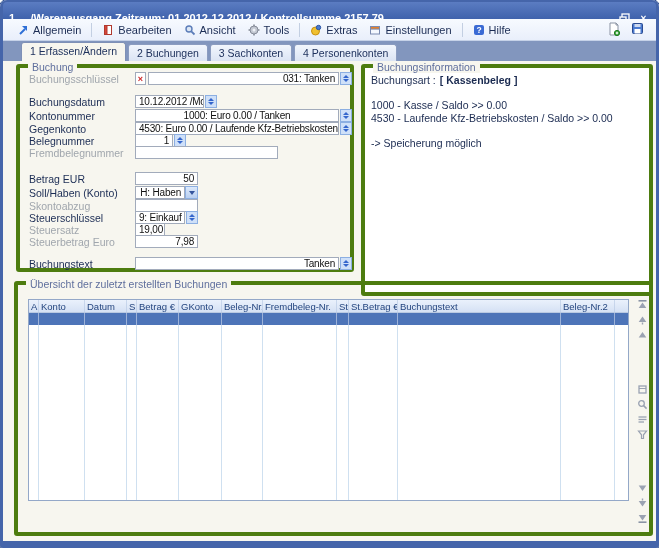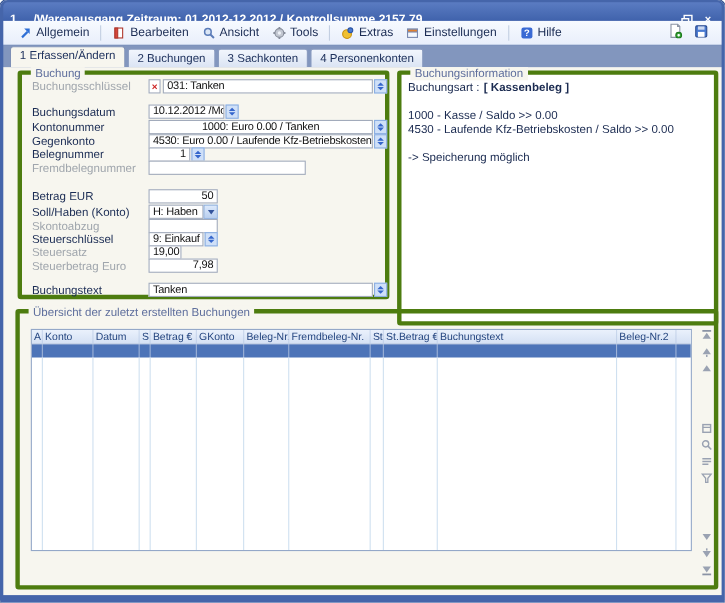--- a/index.html
+++ b/index.html
@@ -23,41 +23,41 @@
   .menubar { position:absolute; left:3px; right:3px; top:19px; height:22px;
              background:linear-gradient(#f7faff,#e9effb); border-bottom:1px solid #c6d2e8;
              display:flex; align-items:center; padding:0 8px; }
   .menu-item { display:flex; align-items:center; gap:4px; padding:2px 6px; border-radius:2px; }
   .msep { width:1px; height:14px; background:#c3cfe2; margin:0 4px; }
   .mi svg { display:block; }
   .mb-right { margin-left:auto; display:flex; gap:10px; align-items:center; padding-right:4px; }
 
   
   .band { position:absolute; left:3px; right:3px; top:41px; height:20px; background:#8296be; }
-  .tabs { position:absolute; left:6px; bottom:0; display:flex; align-items:flex-end; gap:2px; }
+  .tabs { position:absolute; left:18px; bottom:0; display:flex; align-items:flex-end; gap:2px; }
   .tab { height:17px; padding:2px 8px 0 8px; font-size:10.5px; color:#20335e;
          background:linear-gradient(#f2f6fd,#dbe4f4); border:1px solid #8b9cc0;
          border-bottom:none; border-radius:3px 3px 0 0; white-space:nowrap; }
   .tab.active { height:19px; background:#f7f6ef; border-color:#7e90b6; font-weight:normal; }
 
   
   .page { position:absolute; left:3px; right:3px; top:61px; height:480px; background:#f7f6ef; }
 
   .gbox { position:absolute; border:4px solid #4d7c0f; border-radius:3px; }
   .legend { position:absolute; top:-7px; left:8px; background:#f7f6ef; padding:0 4px;
             font-size:10.5px; color:#5f6f9d; white-space:nowrap; }
 
   
   .form-box { left:13px; top:3px; width:338px; height:208px; }
   .frow { position:absolute; left:9px; height:13px; display:flex; align-items:center; }
   .flabel { width:106px; font-size:10.5px; color:#1b2c54; overflow:hidden; white-space:nowrap; }
   .flabel.dis { color:#9fa; color:#a0a6ad; }
   .fld { height:13px; background:#fff; border:1px solid #a2abbb; font-size:10px;
          line-height:11px; padding:0 3px; overflow:hidden; white-space:nowrap;
-         letter-spacing:-0.2px; color:#111; }
+         letter-spacing:-0.2px; color:#111;text-align:right; }
   .fld.center { text-align:center; }
   .fld.right { text-align:right; }
   .w204{width:204px}.w69{width:69px}.w38{width:38px}.w143{width:143px}
   .w63{width:63px}.w50{width:50px}.w30{width:30px}
   .spin { width:12px; height:13px; background:#cfe0f8; border:1px solid #8cafe2; margin-left:1px;
           display:flex; flex-direction:column; align-items:center; justify-content:center; gap:1px; }
   .spin i { display:block; width:0; height:0; border-left:3px solid transparent; border-right:3px solid transparent; }
   .spin .up { border-bottom:3px solid #3566cc; }
   .spin .dn { border-top:3px solid #3566cc; }
   .drop { width:13px; height:13px; background:linear-gradient(#dce9fb,#b9cff0); border:1px solid #8cafe2;

